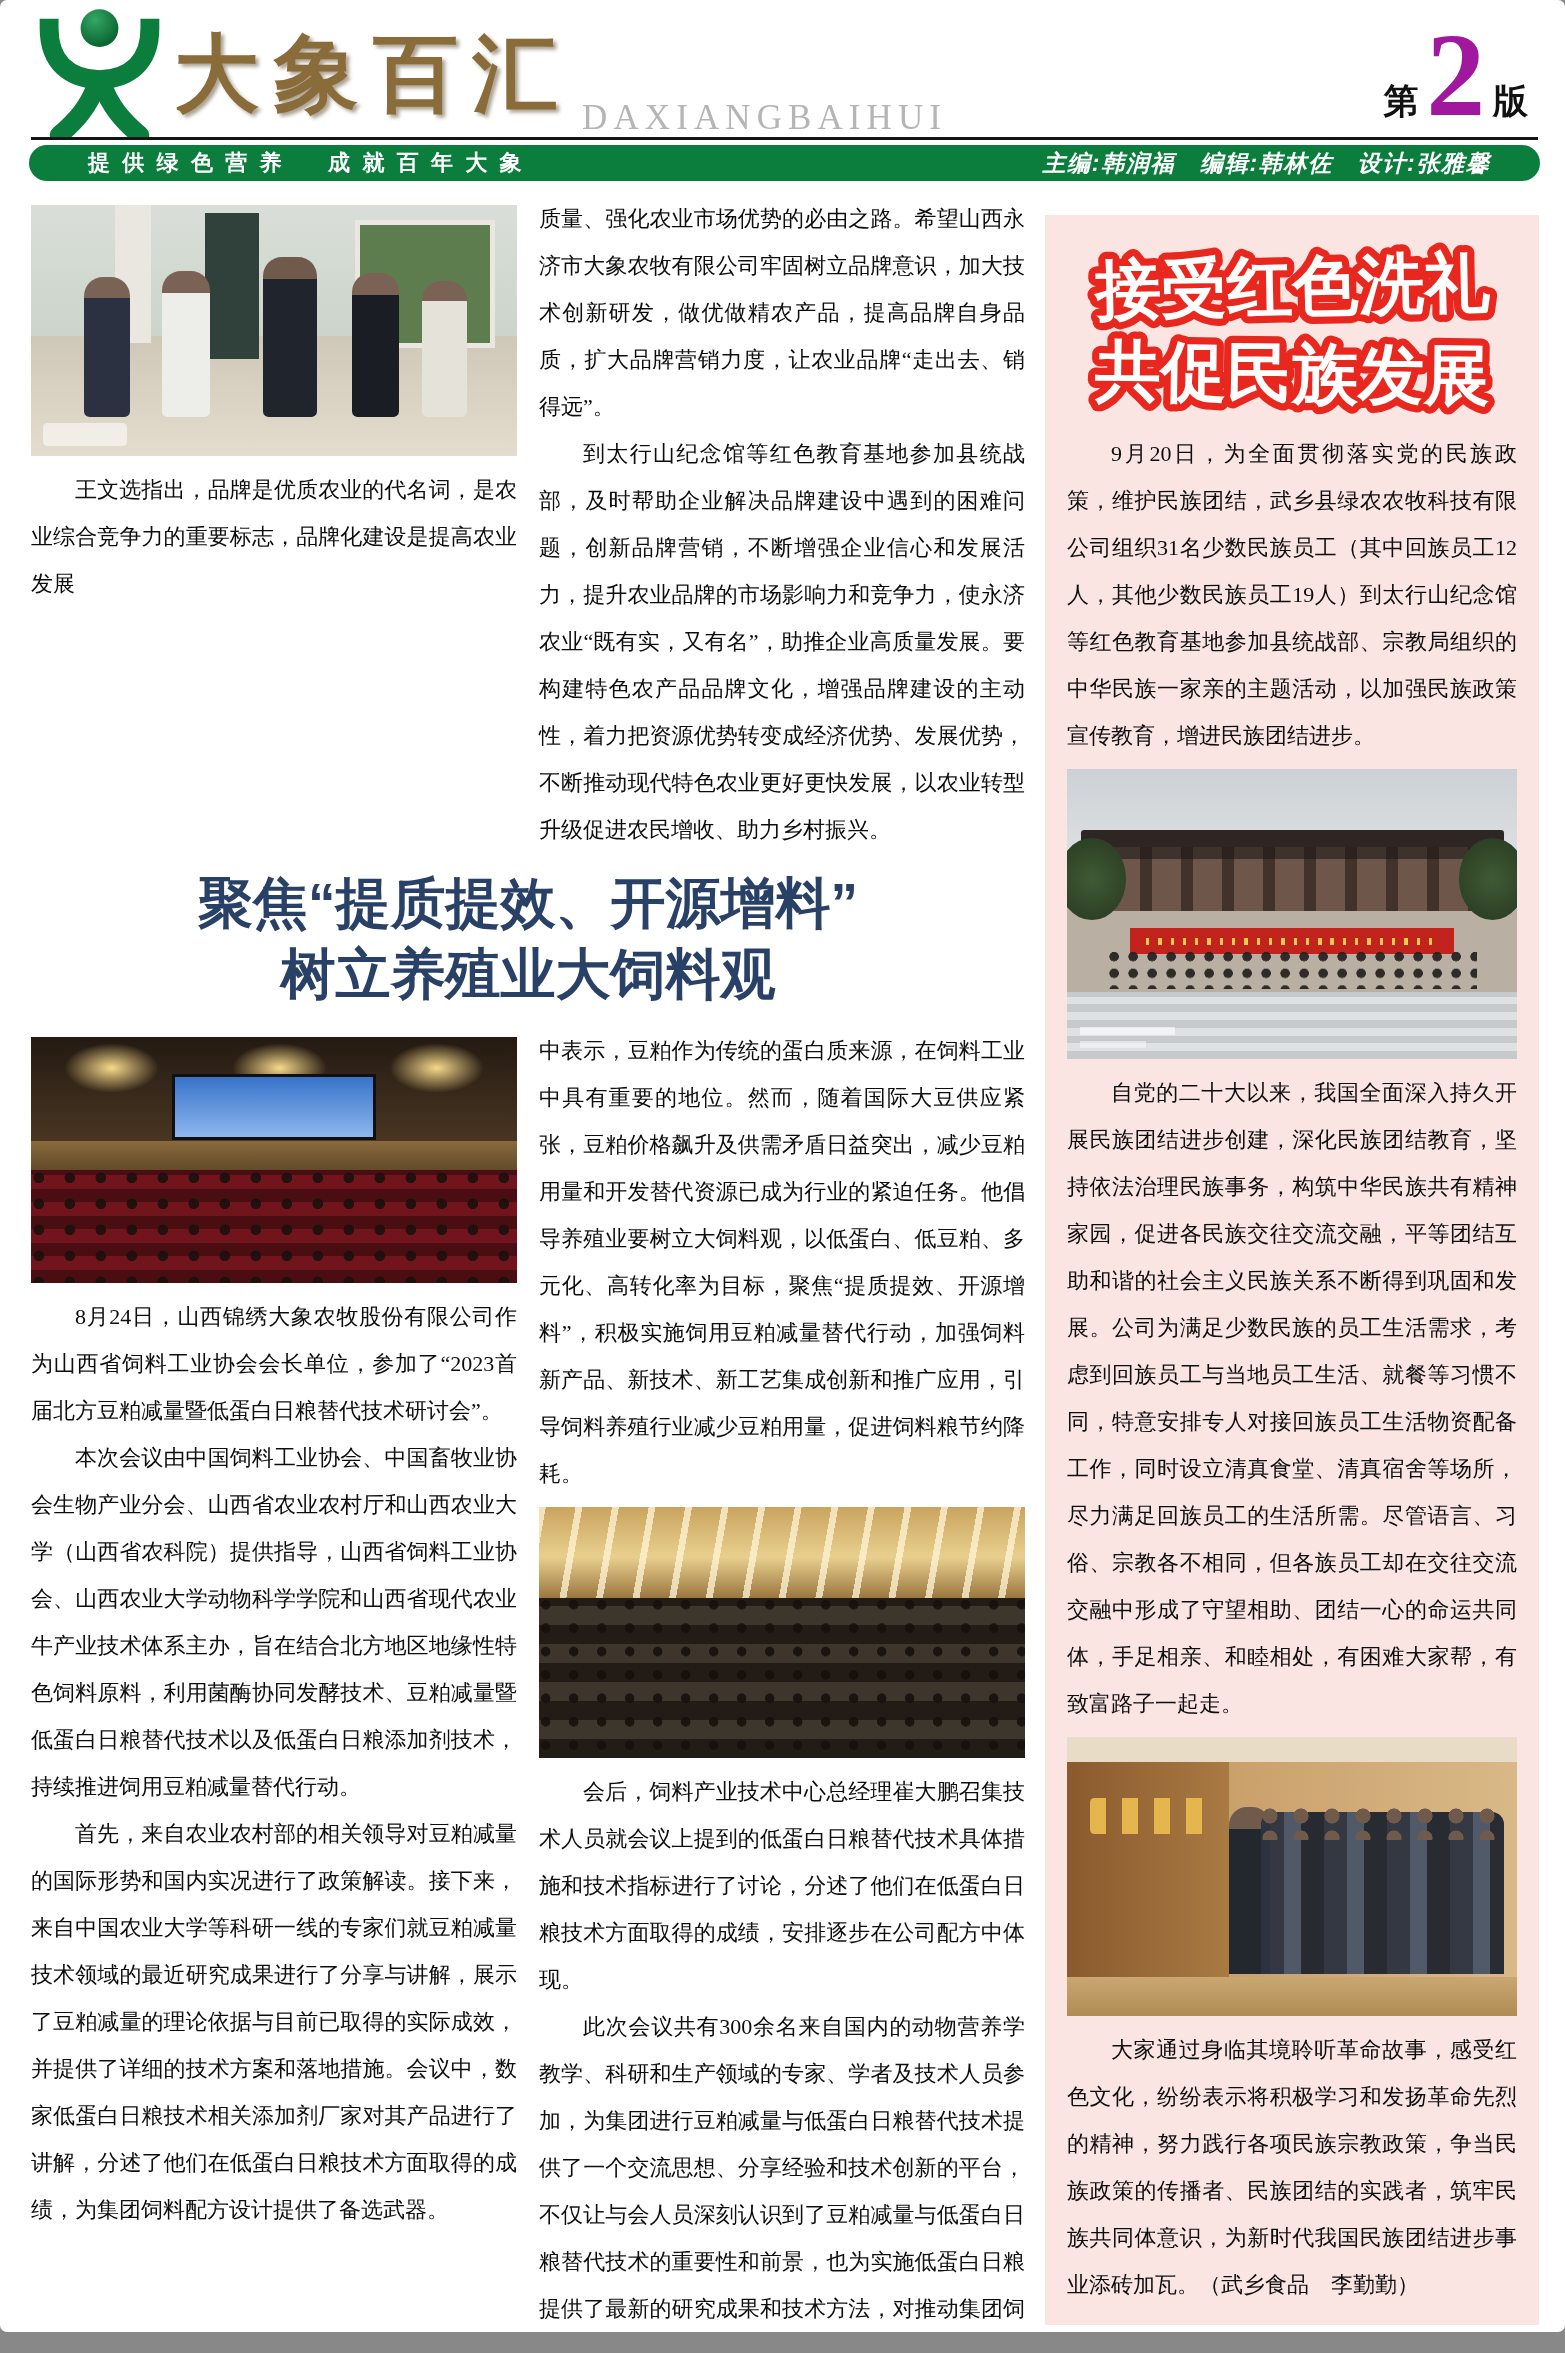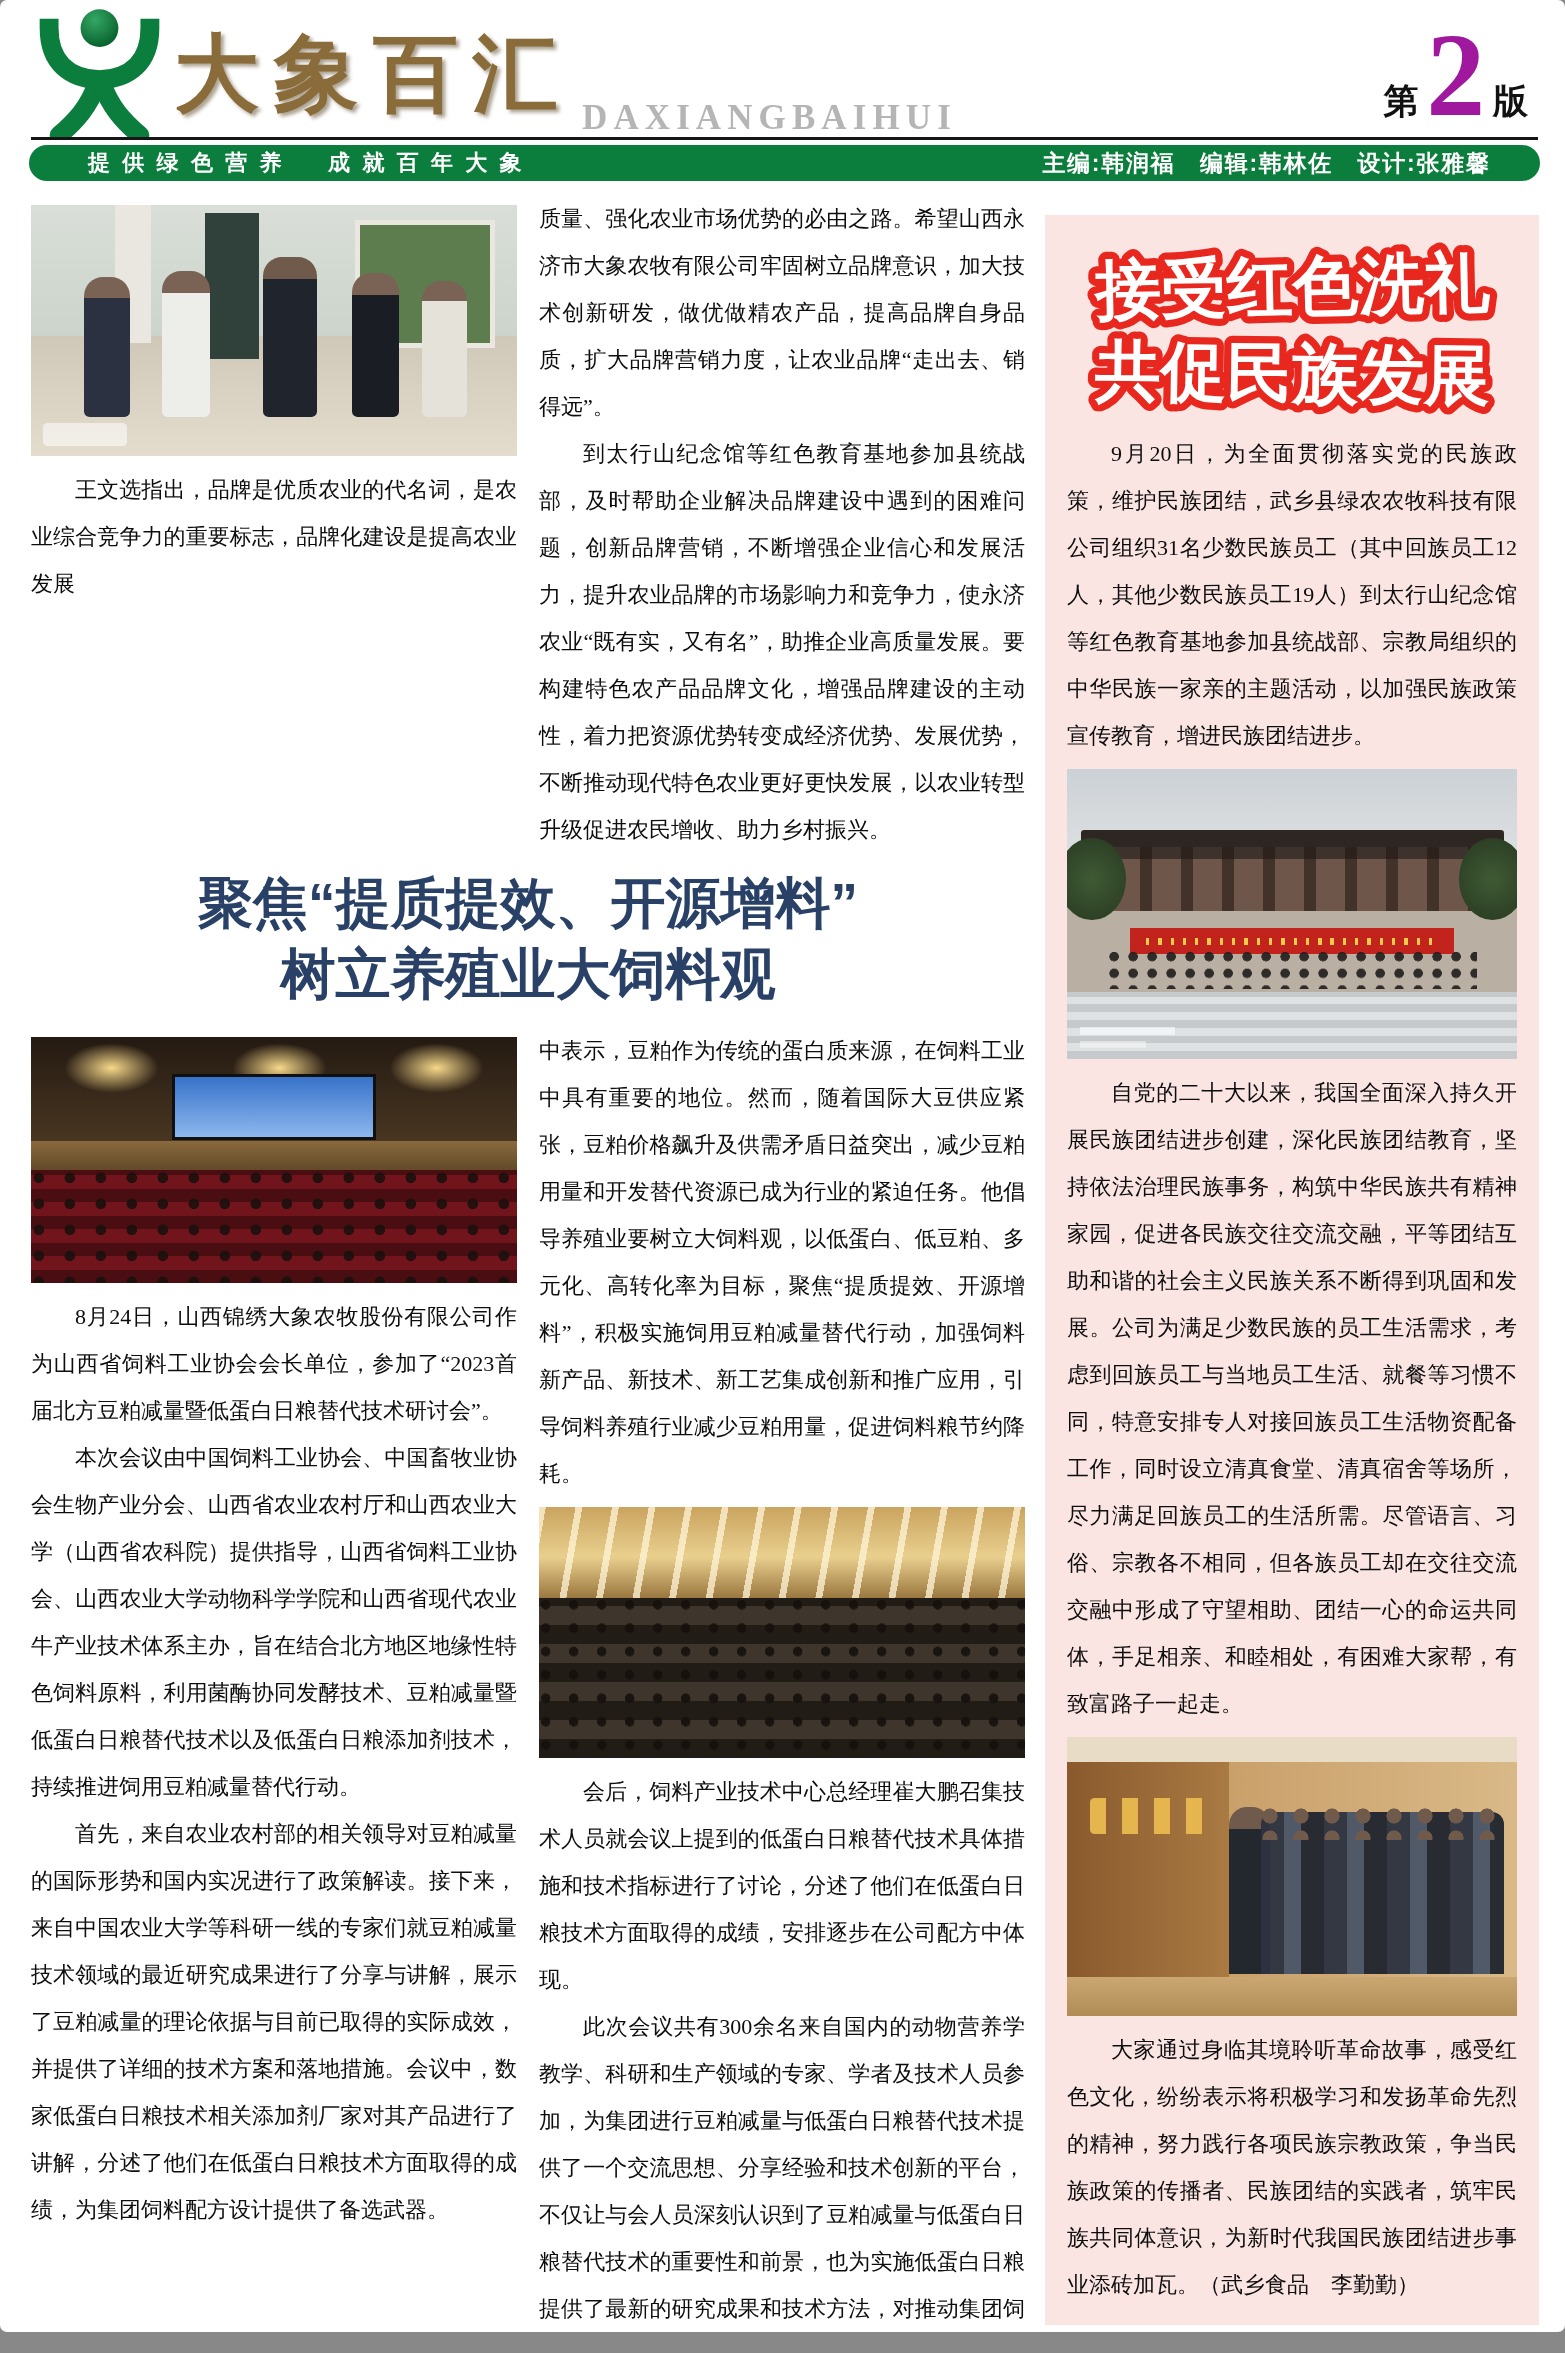--- a/index.html
+++ b/index.html
@@ -9,35 +9,35 @@
     overflow:hidden; font-family:"Liberation Serif","DejaVu Serif",serif; color:#0d0d0d;border-radius:7px;
   }
   
   .logo { position:absolute; left:36px; top:7.8px; width:127px; height:131px; }
   .brand-cn {
     position:absolute; left:174px; top:16.7px; font-size:85px; font-weight:900;
     color:#8a6b3a; letter-spacing:14.5px; font-family:"Liberation Serif",serif;
     text-shadow:3.3px 3.3px 3.9px rgba(70,50,15,.45);
   }
   .brand-en {
-    position:absolute; left:582px; top:98px; font-size:35px; font-weight:bold;
+    position:absolute; left:582px; top:98px; font-size:35px; font-weight:normal;
     color:#b5b5b5; letter-spacing:6.1px; font-family:"Liberation Serif",serif;
   }
   .pagenum { position:absolute; right:37px; top:22px; display:flex; align-items:flex-end; gap:7.8px; font-family:"Liberation Serif",serif; }
   .pagenum .sm { font-size:35px; font-weight:bold; color:#111; padding-bottom:5.6px; }
   .pagenum .num { font-size:118px; line-height:.92; font-weight:bold; color:#a0189e; }
   .rule { position:absolute; left:31px; right:27px; top:137px; height:2.8px; background:#151515; }
   .greenbar {
     position:absolute; left:29px; right:24.6px; top:145px; height:36px; background:#0b7d3c;
     border-radius:19px; display:flex; justify-content:space-between; align-items:center;
     padding:0 50px 0 59px; color:#fff; font-family:"Liberation Sans","DejaVu Sans",sans-serif;
     font-weight:bold; white-space:pre;gap:44px;
   }
   .slogan  { font-size:22px; letter-spacing:12.3px; }
-  .credits { font-size:23px; letter-spacing:1.7px; }
+  .credits { font-size:23px; letter-spacing:1.7px;font-style:italic; }
   
   main { position:absolute; left:31px; right:26px; top:195px; display:flex; gap:20px; }
   .left-region { width:994px; flex:none; }
   .cols { display:flex; gap:22px; }
   .col  { width:486px; flex:none; }
   .headline {
     text-align:center; font-family:"Liberation Sans","DejaVu Sans",sans-serif;
     font-weight:900; line-height:1.3; margin:3.3px 0 16.7px;
   }
   .t-purple { color:#7d2882; font-size:54px; }

